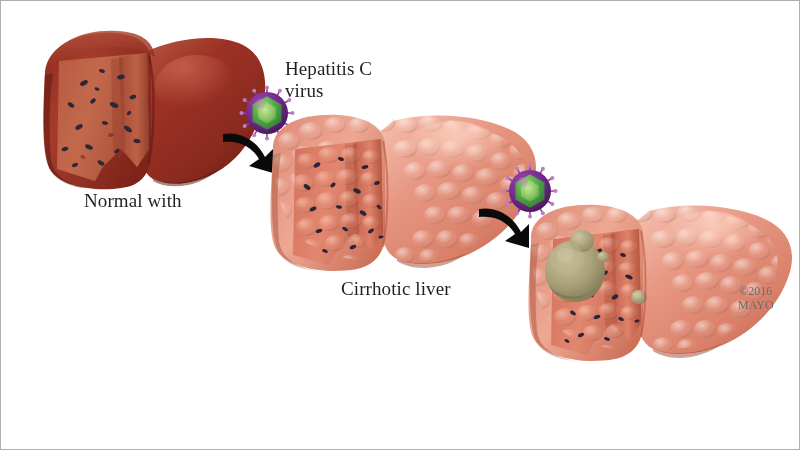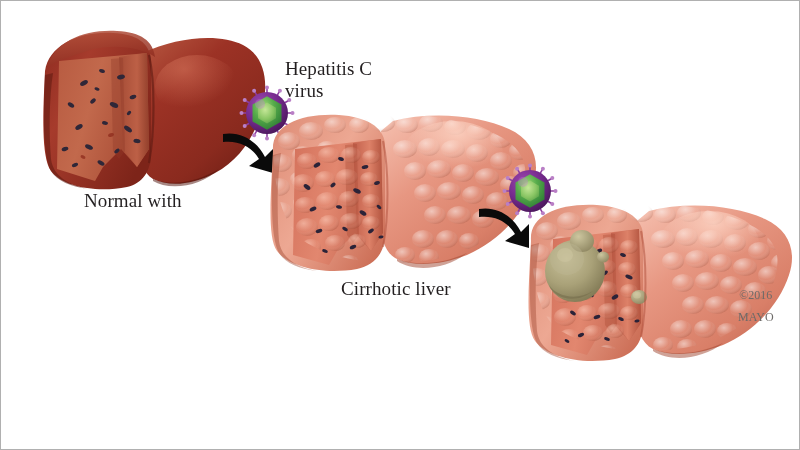--- a/index.html
+++ b/index.html
@@ -36,21 +36,21 @@
   #label-virus    { left: 284px; top: 57px;  }
   #label-cirrhotic{ left: 324px; top: 277px; margin-left: 16px; }
   #label-endstage { left: 622px; top: 341px; }
   #copyright {
     position: absolute;
     left: 737px;
     top: 283px;
     color: #6d6a68;
     font-family: "Liberation Serif", serif;
     font-size: 12px;
-    line-height: 22px;
+    line-height: 14px;
     white-space: pre-line;
     text-align: center;
   }
 </style>
 </head>
 <body>
 
 <div id="canvas">
 
   <svg class="art" viewBox="0 0 800 450" xmlns="http://www.w3.org/2000/svg">

